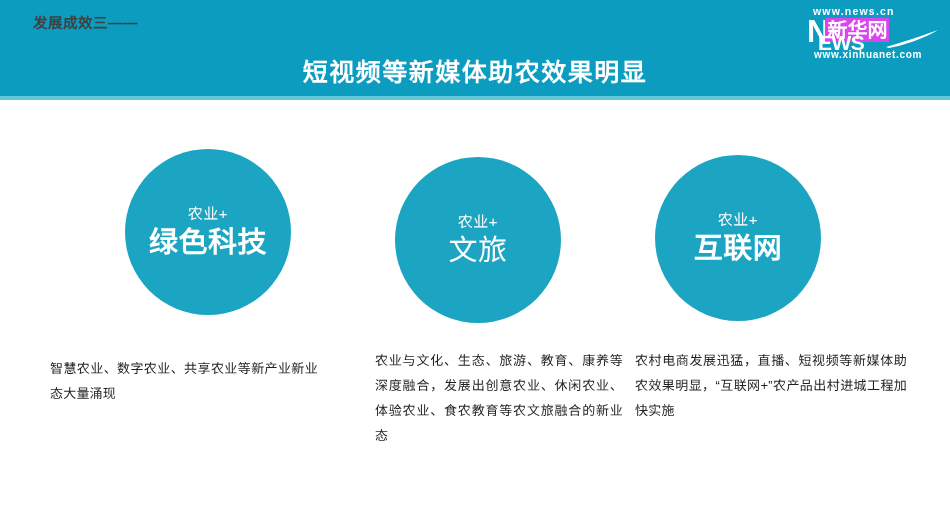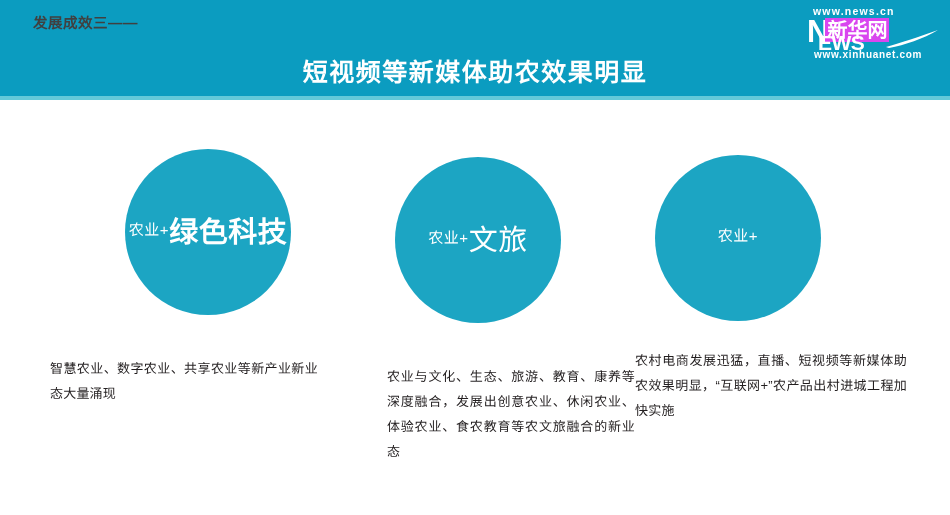--- a/index.html
+++ b/index.html
@@ -136,21 +136,21 @@
   }
 
   
   .circle {
     position: absolute;
     width: 166px;
     height: 166px;
     border-radius: 50%;
     background: #1ca5c3;
     display: flex;
-    flex-direction: row;
+    flex-direction: column;
     align-items: center;
     justify-content: center;
   }
   .circle-1 { left: 125px; top: 149px; }
   .circle-2 { left: 395px; top: 157px; }
   .circle-3 { left: 655px; top: 155px; }
 
   .circle-sub {
     font-size: 15px;
     color: #ffffff;
@@ -171,21 +171,21 @@
   
   .para {
     position: absolute;
     font-size: 13px;
     line-height: 25px;
     color: #231f20;
     text-align: justify;
     letter-spacing: 0.2px;
   }
   .para-1 { left: 50px; top: 356px; width: 268px; }
-  .para-2 { left: 375px; top: 364px; width: 248px; margin-left: 12px; }
+  .para-2 { left: 375px; top: 348px; width: 248px; }
   .para-3 { left: 635px; top: 348px; width: 272px; }
 </style>
 </head>
 <body>
 
 <div class="slide">
 
   <div class="header-band"></div>
   <div class="header-underline"></div>
 
@@ -210,20 +210,21 @@
     <div class="circle-main bold">绿色科技</div>
   </div>
 
   <div class="circle circle-2">
     <div class="circle-sub">农业+</div>
     <div class="circle-main light">文旅</div>
   </div>
 
   <div class="circle circle-3">
     <div class="circle-sub">农业+</div>
+    <div class="circle-main bold">互联网</div>
   </div>
 
   <div class="para para-1">智慧农业、数字农业、共享农业等新产业新业态大量涌现</div>
 
   <div class="para para-2">农业与文化、生态、旅游、教育、康养等深度融合，发展出创意农业、休闲农业、体验农业、食农教育等农文旅融合的新业态</div>
 
   <div class="para para-3">农村电商发展迅猛，直播、短视频等新媒体助农效果明显，“互联网+”农产品出村进城工程加快实施</div>
 
 </div>
 

